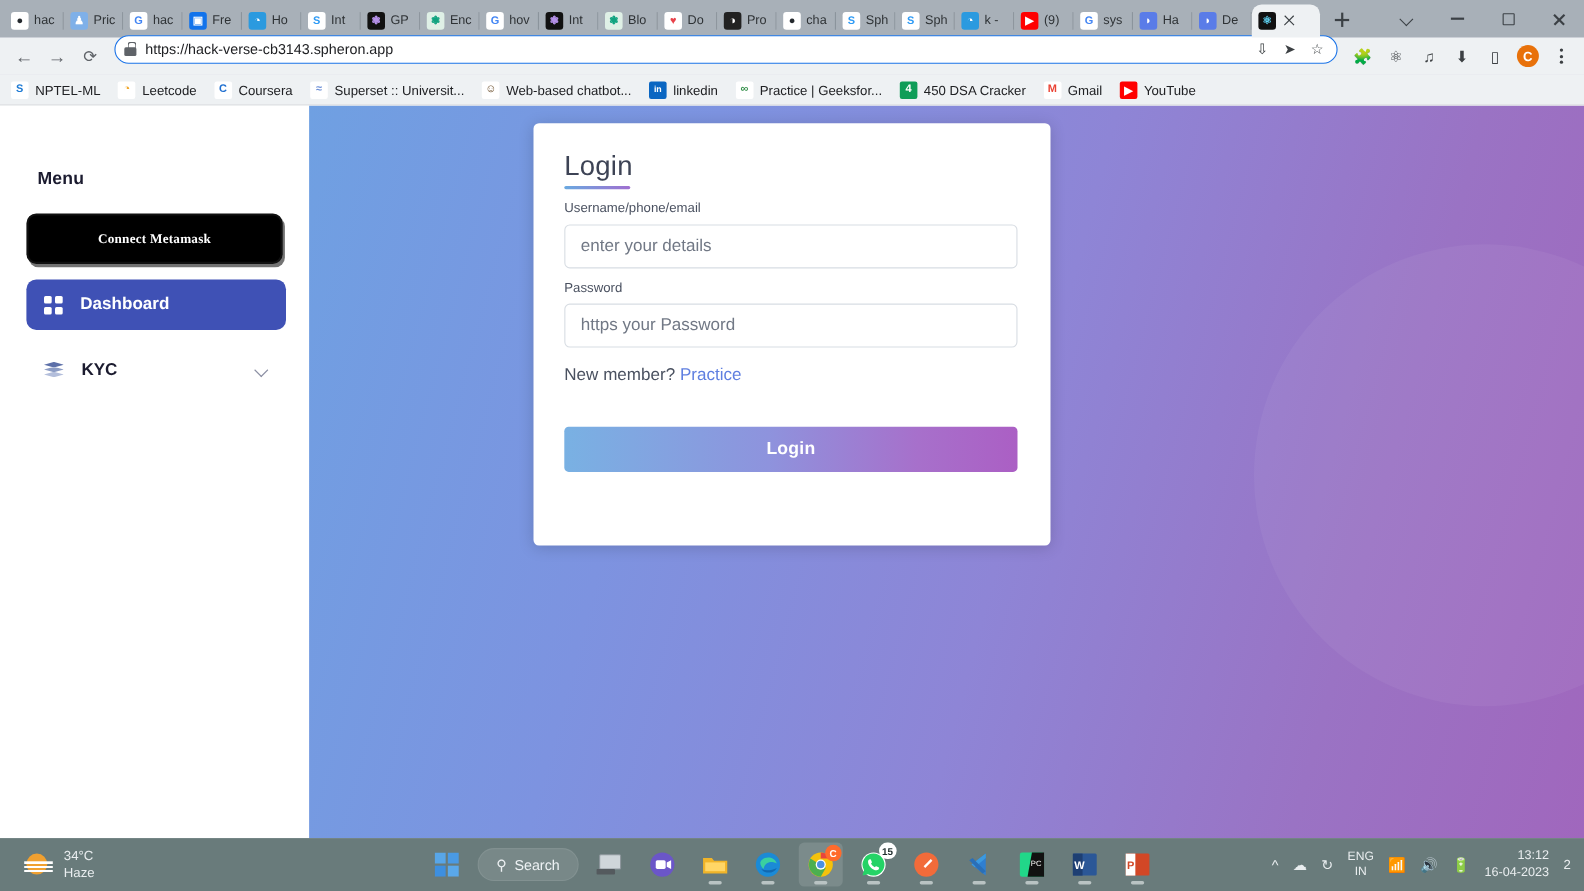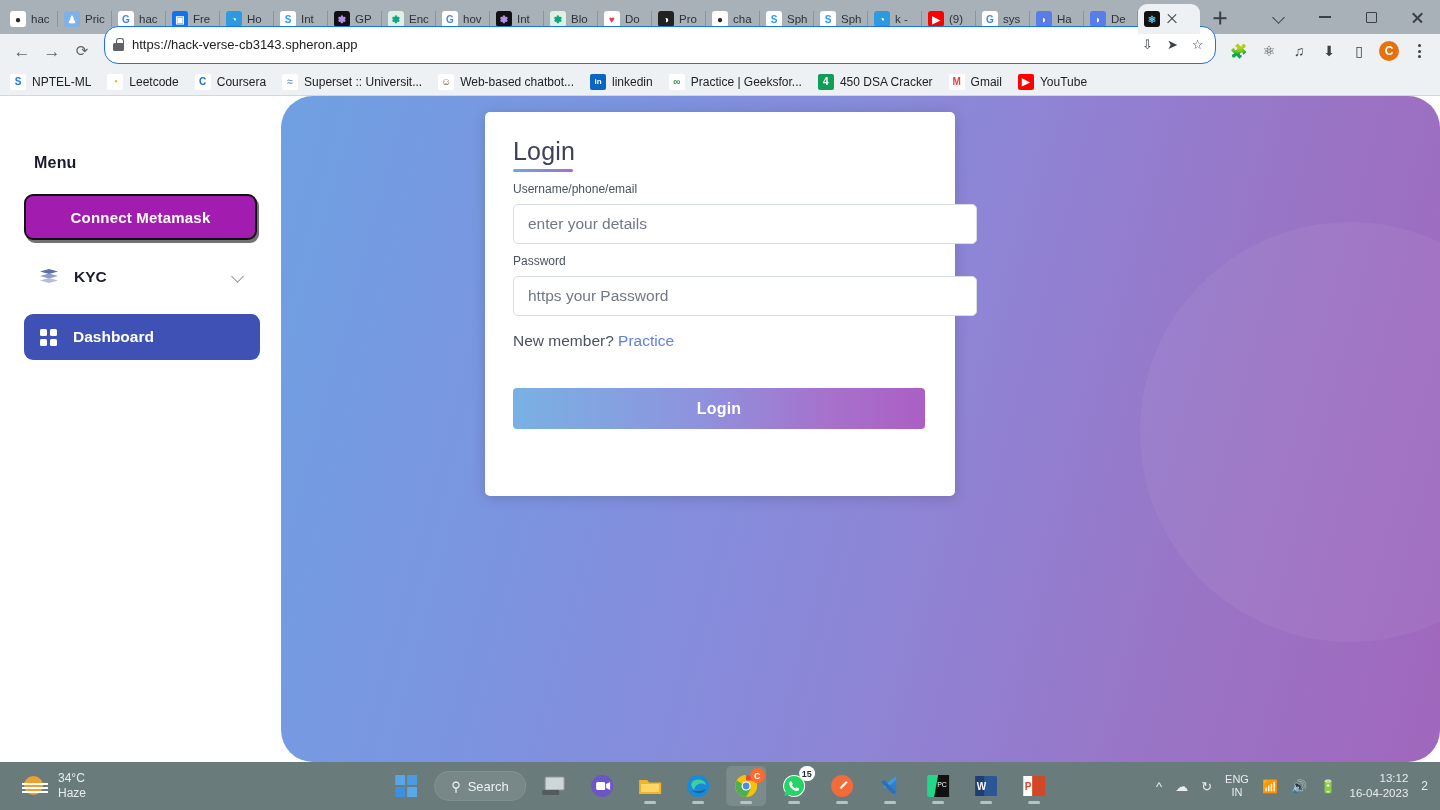--- a/index.html
+++ b/index.html
@@ -77,21 +77,21 @@
   .wc-close::before { transform: rotate(45deg); }
   .wc-close::after  { transform: rotate(-45deg); }
 
   
   .toolbar { height: 34px; background: #eef1f3; display: flex; align-items: center; padding: 0 8px; gap: 2px; }
   .navbtn { width: 28px; height: 28px; display: flex; align-items: center; justify-content: center; border-radius: 50%; }
   .arrow { font-size: 17px; color: #5f6368; line-height: 1; }
   .reload { font-size: 15px; color: #5f6368; }
 
   .omnibox {
-    flex: 1 1 auto; height: 38px; background: #fff; border: 1.5px solid #1a73e8;
+    flex: 1 1 auto; height: 26px; background: #fff; border: 1.5px solid #1a73e8;
     border-radius: 14px; display: flex; align-items: center; padding: 0 8px;
     margin: 0 8px 13px 6px; gap: 8px; position: relative;
   }
   .lock { width: 11px; height: 13px; position: relative; flex: 0 0 11px; }
   .lock::before {
     content: ""; position: absolute; left: 0; bottom: 0; width: 11px; height: 8px;
     background: #5f6368; border-radius: 1.5px;
   }
   .lock::after {
     content: ""; position: absolute; left: 2.5px; top: 0; width: 6px; height: 6px;
@@ -115,24 +115,25 @@
   .bm { display: flex; align-items: center; gap: 6px; font-size: 12px; color: #202124; white-space: nowrap; }
   .bm .bmi { width: 16px; height: 16px; flex: 0 0 16px; display: flex; align-items: center; justify-content: center; font-size: 11px; border-radius: 2px; overflow: hidden; }
 
   
   .viewport { height: 666px; display: flex; background: #fff; position: relative; overflow: hidden; }
   .sidebar { width: 281px; flex: 0 0 281px; background: #fff; padding: 58px 22px 0 24px; }
   .menu-title { font-size: 16px; font-weight: bold; color: #1b1b2f; letter-spacing: .2px; padding-left: 10px; }
 
   .metamask {
     margin-top: 22px; height: 46px; width: 233px;
-    background: #a21caf; color: #fff; border: 2px solid #111; border-radius: 9px;
+    background: #000000; color: #fff; border: 2px solid #111; border-radius: 9px;
     display: flex; align-items: center; justify-content: center;
-    font-size: 15px; font-weight: bold; letter-spacing: .2px;
+    font-size: 12px; font-weight: bold; letter-spacing: .2px;
     box-shadow: 2px 3px 0 rgba(0,0,0,.55);
+    font-family: Liberation Serif, serif;
   }
   .nav-item {
     margin-top: 14px; height: 46px; width: 236px; border-radius: 9px;
     display: flex; align-items: center; padding: 0 16px; gap: 16px;
     font-size: 15.5px; font-weight: bold; color: #1b1b2f;
   }
   .nav-item.active { background: #3f51b5; color: #fff; }
   .nav-item.plain { width: 236px; background: transparent; }
   .nav-item .chev { margin-left: auto; width: 11px; height: 11px; position: relative; }
   .nav-item .chev::before {
@@ -145,39 +146,38 @@
   .layers-ico { width: 18px; height: 16px; position: relative; flex: 0 0 18px; }
   .layers-ico i { position: absolute; left: 0; width: 18px; height: 5px; background: #7b8ab8; clip-path: polygon(50% 0,100% 50%,50% 100%,0 50%); }
   .layers-ico i:nth-child(1) { top: 0; background: #5c6fa8; }
   .layers-ico i:nth-child(2) { top: 4.5px; background: #8c9cc4; }
   .layers-ico i:nth-child(3) { top: 9px; background: #b3bedb; }
 
   .canvas {
     flex: 1 1 auto; position: relative;
     background: linear-gradient(105deg, #6fa0e2 0%, #7d93e0 28%, #8e85d6 55%, #9a73c4 80%, #a067bd 100%);
     overflow: hidden;
-    border-radius: 32px;
   }
   .canvas::after {
     content: ""; position: absolute; right: -120px; bottom: 120px;
     width: 420px; height: 420px; border-radius: 50%;
     background: rgba(255,255,255,.05);
   }
 
   .card {
     position: absolute; left: 204px; top: 16px; width: 470px; height: 384px;
     background: #fff; border-radius: 5px; box-shadow: 0 2px 14px rgba(0,0,0,.16);
     padding: 26px 28px 0 28px; z-index: 2;
   }
   .card-title { font-size: 25px; color: #3d4355; font-weight: normal; letter-spacing: .2px; line-height: 1.1; }
   .title-rule { width: 60px; height: 3.5px; margin-top: 3px; background: linear-gradient(90deg,#6aa9e0,#a06fd0); border-radius: 2px; }
 
   .field-label { margin-top: 10px; font-size: 12px; color: #4a5160; }
   .field-input {
-    margin-top: 8px; width: 464px; height: 40px; border: 1px solid #d8dde3; border-radius: 5px;
+    margin-top: 8px; width: 412px; height: 40px; border: 1px solid #d8dde3; border-radius: 5px;
     display: flex; align-items: center; padding: 0 14px;
     font-size: 15.5px; color: #717885; background: #fff;
   }
   .register-row { margin-top: 16px; font-size: 15.5px; color: #4a5160; }
   .register-row a { color: #5f7fe0; text-decoration: none; }
 
   .login-btn {
     margin-top: 38px; width: 412px; height: 41px; border: none; border-radius: 4px;
     background: linear-gradient(90deg,#79b1e3 0%,#8e93dd 45%,#a770cb 78%,#ab5fc4 100%);
     color: #fff; font-size: 16px; font-weight: bold;
@@ -419,38 +419,38 @@
       </div>
     </div>
 
   <div class="viewport">
 
     <div class="sidebar">
       <div class="menu-title">Menu</div>
 
       <div class="metamask">Connect Metamask</div>
 
+      <div class="nav-item active">
+        <span class="grid-ico">
+            <i></i>
+            <i></i>
+            <i></i>
+            <i></i>
+          </span>
+        <span>Dashboard</span>
+      </div>
+
       <div class="nav-item plain">
         <span class="layers-ico">
             <i></i>
             <i></i>
             <i></i>
           </span>
         <span>KYC</span>
         <span class="chev"></span>
-      </div>
-
-      <div class="nav-item active">
-        <span class="grid-ico">
-            <i></i>
-            <i></i>
-            <i></i>
-            <i></i>
-          </span>
-        <span>Dashboard</span>
       </div>
 
     </div>
 
     <div class="canvas">
       <div class="card">
         <div class="card-title">Login</div>
         <div class="title-rule"></div>
 
         <div class="field-label">Username/phone/email</div>

